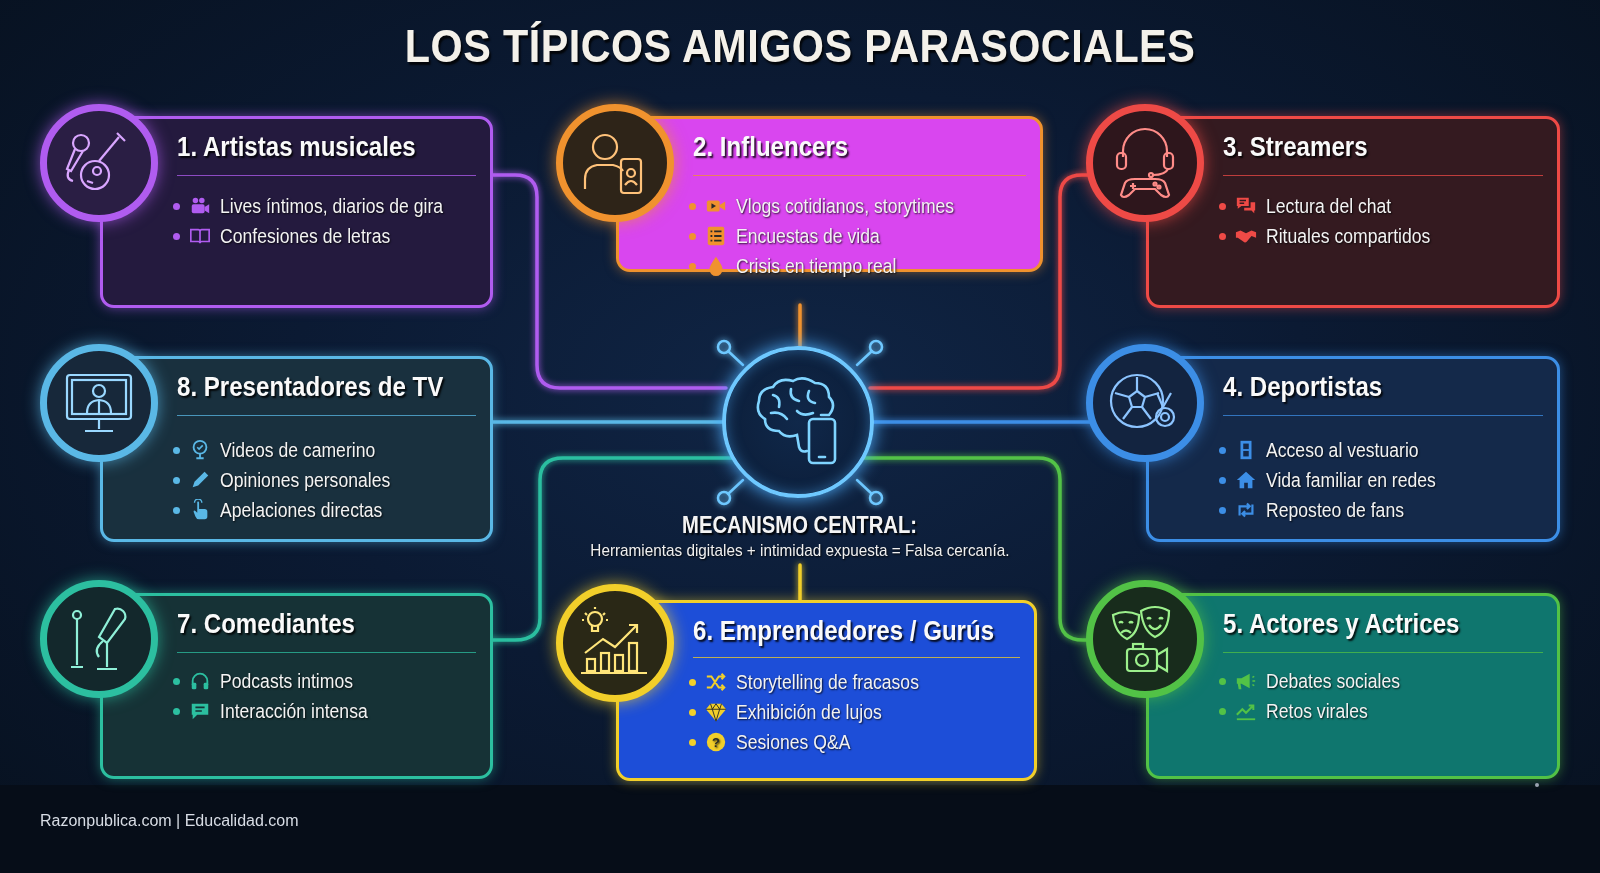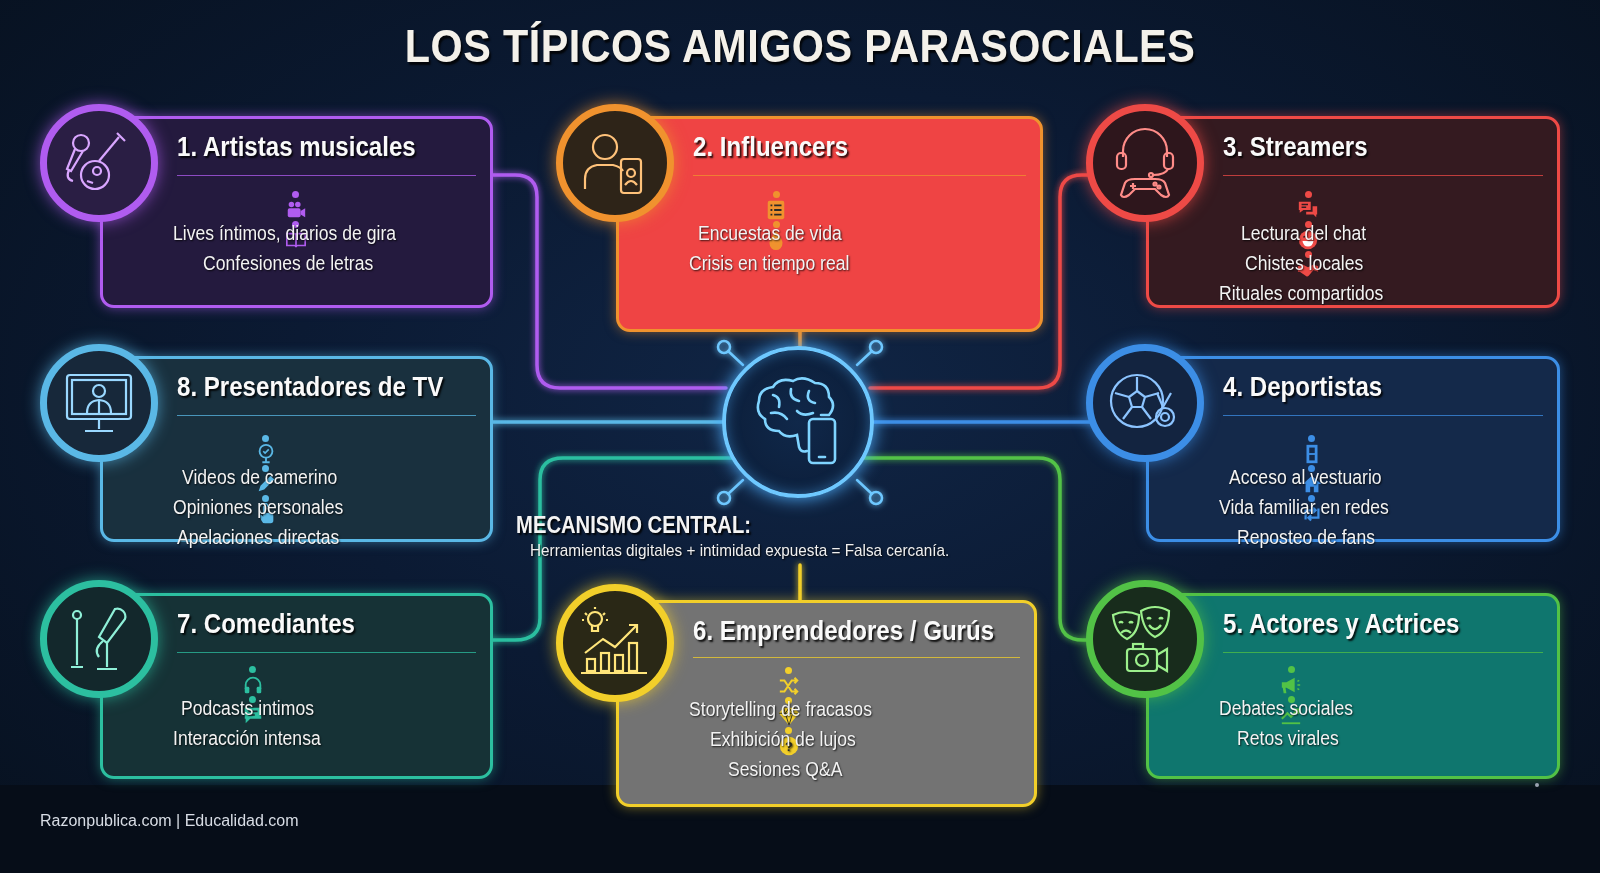--- a/index.html
+++ b/index.html
@@ -38,41 +38,40 @@
     opacity: 0.75;
   }
   .card-list {
     position: absolute; left: 70px; top: 72px; list-style: none;
   }
   .card-list li {
     display: flex; align-items: center; height: 30px;
     font-size: 20px; color: #f3f3f3;
     text-shadow: 1px 1px 2px rgba(0,0,0,0.8);
     white-space: nowrap;
-    flex-direction: column;
   }
   .card-list li .txt { display: inline-block; transform-origin: left center; transform: scaleX(0.88); }
   .dot { width: 7px; height: 7px; border-radius: 50%; margin-right: 8px; flex: none; }
   .bicon { width: 24px; height: 24px; margin-right: 8px; flex: none; display: flex; align-items: center; justify-content: center; }
   .bicon svg { width: 22px; height: 22px; }
   .badge {
     position: absolute; width: 118px; height: 118px; border-radius: 50%;
     border: 7px solid; background: #141c2a;
     display: flex; align-items: center; justify-content: center;
   }
   .badge svg { width: 80px; height: 80px; }
   .hub {
     position: absolute; left: 722px; top: 346px; width: 152px; height: 152px; border-radius: 50%;
     border: 4px solid #6ec8ff; background: radial-gradient(circle, #10284a 0%, #0b1c36 100%);
     box-shadow: 0 0 18px #4fb0ff, inset 0 0 14px rgba(79,176,255,0.45);
     display: flex; align-items: center; justify-content: center;
   }
   .hub svg { width: 110px; height: 110px; }
   .hub-caption {
-    position: absolute; left: 500px; top: 512px; width: 600px; text-align: left;
+    position: absolute; left: 500px; top: 512px; width: 600px; text-align: center;
   }
   .hub-title {
     font-size: 23px; font-weight: bold; color: #f4f4f4;
     text-shadow: 2px 2px 2px rgba(0,0,0,0.9);
     display: inline-block; transform: scaleX(0.88);
   }
   .hub-text {
     font-size: 17px; color: #f0f0f0; margin-top: 2px;
     text-shadow: 1px 1px 2px rgba(0,0,0,0.9);
     transform: scaleX(0.9);
@@ -164,24 +163,35 @@
       <path d="M16 26 L8 46 L12 48 L24 28"></path>
       <path d="M10 47 Q6 56 14 58"></path>
     <path d="M60 14 L40 38"></path>
       <circle cx="36" cy="52" r="14"></circle>
       <circle cx="38" cy="48" r="4"></circle>
       <path d="M58 10 L66 18"></path>
       <path d="M28 58 L34 60"></path>
   </svg>
 </div>
 
-<div class="card" id="card-1" style="left:616px; top:116px; width:427px; height:216px; border-color:#f0922e; background:#ef4444; box-shadow:0 0 12px rgba(240,146,46,0.5);">
+<div class="card" id="card-1" style="left:616px; top:116px; width:427px; height:156px; border-color:#f0922e; background:#d946ef; box-shadow:0 0 12px rgba(240,146,46,0.5);">
   <div class="card-title">2. Influencers</div>
   <div class="card-rule" style="background:#f0922e;"></div>
   <ul class="card-list">
+    <li>
+        <span class="dot" style="background:#f0922e"></span>
+      <span class="bicon">
+          <svg viewBox="0 0 24 24">
+            <rect x="2" y="6" width="14" height="12" rx="2" fill="#f0922e"></rect>
+            <path d="M16 11 L22 7 V17 L16 13Z" fill="#f0922e"></path>
+            <path d="M7 9 L12 12 L7 15Z" fill="#2a2a28"></path>
+          </svg>
+        </span>
+      <span class="txt">Vlogs cotidianos, storytimes</span>
+      </li>
     <li>
         <span class="dot" style="background:#f0922e"></span>
       <span class="bicon">
           <svg viewBox="0 0 24 24">
             <rect x="3" y="2" width="18" height="20" rx="2" fill="#f0922e"></rect>
             <path d="M6 7 H8 M10 7 H18 M6 12 H8 M10 12 H18 M6 17 H8 M10 17 H18" stroke="#2a2a28" stroke-width="2"></path>
           </svg>
         </span>
       <span class="txt">Encuestas de vida</span>
       </li>
@@ -213,31 +223,20 @@
     <li>
         <span class="dot" style="background:#ee4a46"></span>
       <span class="bicon">
           <svg viewBox="0 0 24 24">
             <path d="M2 3 H15 V12 H7 L3 15 V12 H2Z" fill="#ee4a46"></path>
             <path d="M17 8 H22 V17 H21 V20 L18 17 H10 V14 H17Z" fill="#ee4a46"></path>
             <path d="M5 6 H12 M5 9 H10" stroke="#341a20" stroke-width="1.5"></path>
           </svg>
         </span>
       <span class="txt">Lectura del chat</span>
-      </li>
-    <li>
-        <span class="dot" style="background:#ee4a46"></span>
-      <span class="bicon">
-          <svg viewBox="0 0 24 24">
-            <circle cx="12" cy="12" r="10" fill="#ee4a46"></circle>
-            <path d="M7 9 L9 8 M15 8 L17 9" stroke="#341a20" stroke-width="1.6"></path>
-            <path d="M6 13 H18 Q17 19 12 19 Q7 19 6 13Z" fill="#fff"></path>
-          </svg>
-        </span>
-      <span class="txt">Chistes locales</span>
       </li>
     <li>
         <span class="dot" style="background:#ee4a46"></span>
       <span class="bicon">
           <svg viewBox="0 0 24 24">
             <path d="M1 8 L6 6 L12 9 L18 6 L23 8 V14 L18 12 L13 18 Q11 20 9 18 L3 14 L1 14Z" fill="#ee4a46"></path>
           </svg>
         </span>
       <span class="txt">Rituales compartidos</span>
       </li>
@@ -380,21 +379,21 @@
 <div class="badge" style="left:40px; top:580px; border-color:#2cbfa0; background:#13282c; box-shadow:0 0 16px rgba(44,191,160,0.7);">
   <svg viewBox="0 0 80 80" fill="none" stroke="#8ff0d8" stroke-width="2.2">
     <circle cx="18" cy="16" r="4"></circle>
       <path d="M18 20 V66 M12 68 H24"></path>
     <path d="M56 10 A8 8 0 0 1 66 20 L48 44 L40 38Z"></path>
       <path d="M44 42 Q34 50 40 58"></path>
       <path d="M48 44 V68 M38 70 H58"></path>
   </svg>
 </div>
 
-<div class="card" id="card-5" style="left:616px; top:600px; width:421px; height:207px; border-color:#f2cf2a; background:#737373; box-shadow:0 0 12px rgba(242,207,42,0.5);">
+<div class="card" id="card-5" style="left:616px; top:600px; width:421px; height:181px; border-color:#f2cf2a; background:#1d4ed8; box-shadow:0 0 12px rgba(242,207,42,0.5);">
   <div class="card-title">6. Emprendedores / Gurús</div>
   <div class="card-rule" style="background:#f2cf2a; top:54px;"></div>
   <ul class="card-list" style="top:64px;">
     <li>
         <span class="dot" style="background:#f2cf2a"></span>
       <span class="bicon">
           <svg viewBox="0 0 24 24">
             <path d="M2 6 H7 L15 18 H21 M2 18 H7 L15 6 H21 M18 3 L21 6 L18 9 M18 15 L21 18 L18 21" stroke="#f2cf2a" stroke-width="2.2" fill="none"></path>
           </svg>
         </span>

